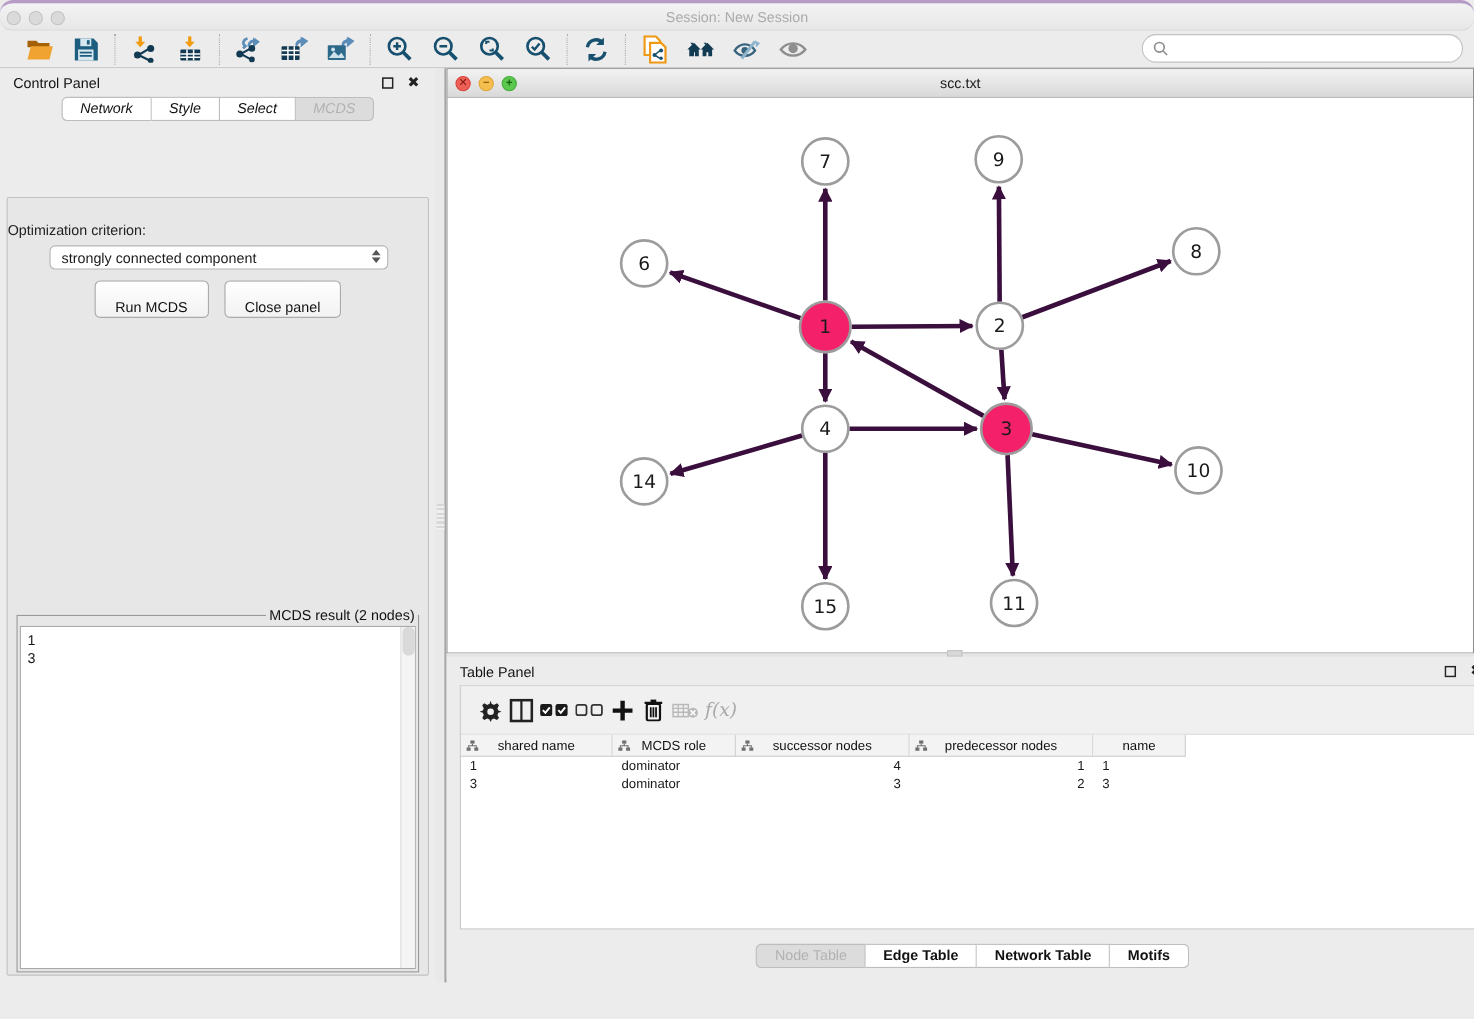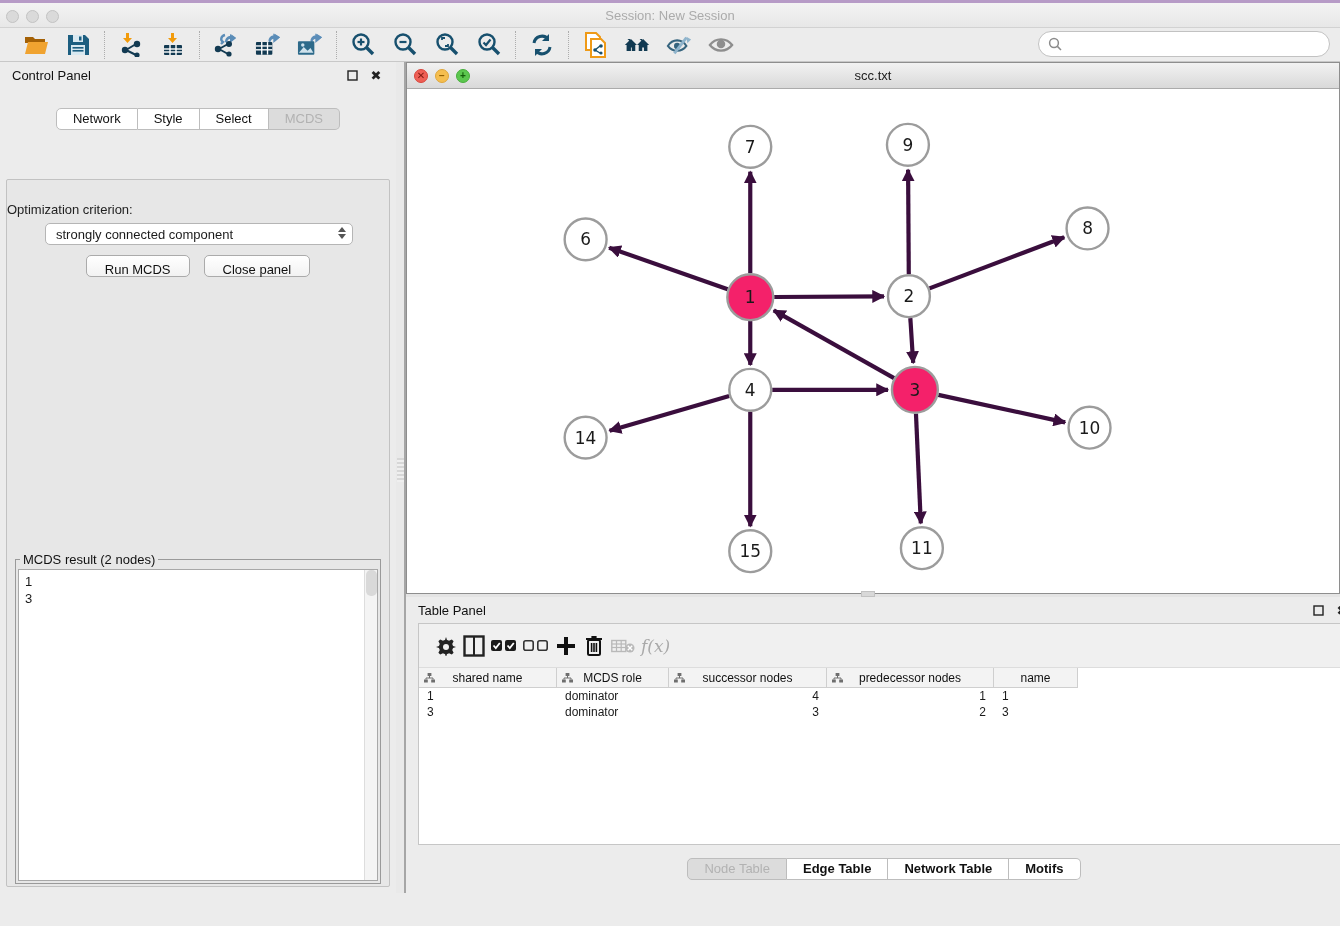--- a/index.html
+++ b/index.html
@@ -24,37 +24,37 @@
 
   
   .control-panel { position:absolute; left:0; top:62px; width:396px; height:831px; background:#ECECEC; }
   .v-divider { position:absolute; left:396px; top:62px; width:10px; height:831px; background:#E9E9E9; border-right:2px solid #A6A6A6; }
   .v-handle { position:absolute; left:1px; top:396px; width:7px; height:24px; background:repeating-linear-gradient(#D7D7D7,#D7D7D7 2px,#EFEFEF 2px,#EFEFEF 4px); }
 
   .panel-head { height:26px; display:flex; align-items:center; padding:0 12px; font-size:13px; color:#111; }
   .panel-head .spacer { flex:1; }
   .ph-btn { width:16px; height:16px; margin-left:8px; display:flex; align-items:center; justify-content:center; cursor:pointer; font-weight:bold; color:#222; font-size:13px; }
 
-  .cp-tabs { display:flex; justify-content:center; position:relative; z-index:2; margin-top:20px; }
+  .cp-tabs { display:flex; justify-content:center; position:relative; z-index:2; margin-top:0;font-style:italic; }
   .tab { height:22px; padding:0 16px; background:#fff; border:1px solid #BDBDBD; border-left:none; font-size:13px; line-height:20px; cursor:pointer; color:#111; }
   .tab:first-child { border-left:1px solid #BDBDBD; border-radius:5px 0 0 5px; }
   .tab:last-child { border-radius:0 5px 5px 0; }
   .tab.active { background:#DCDCDC; color:#B2B2B2; }
   .cp-content { position:absolute; left:6px; right:6px; top:117px; bottom:6px; background:#E7E7E7; border:1px solid #C2C2C2; border-radius:2px; }
   .opt-label { text-align:left; margin-top:22px; font-size:13px; color:#222; }
   .select { position:absolute; left:38px; right:36px; top:43px; height:22px; background:#fff; border:1px solid #B5B5B5; border-radius:5px; font-size:13px; display:flex; align-items:center; padding-left:10px; cursor:pointer; }
   .select .arrows { position:absolute; right:6px; top:3px; display:flex; flex-direction:column; gap:2px; }
   .select .arrows i { width:0; height:0; border-left:4px solid transparent; border-right:4px solid transparent; }
   .select .arrows i.up { border-bottom:5px solid #555; }
   .select .arrows i.down { border-top:5px solid #555; }
   .cp-buttons { position:absolute; left:0; right:0; top:75px; display:flex; justify-content:center; gap:14px; }
-  .btn { height:22px; padding:6px 18px; background:linear-gradient(#FFFFFF,#F2F2F2); border:1px solid #ABABAB; border-radius:5px; font-size:13px; cursor:pointer; color:#111; }
+  .btn { height:22px; padding:16px 18px; background:linear-gradient(#FFFFFF,#F2F2F2); border:1px solid #ABABAB; border-radius:5px; font-size:13px; cursor:pointer; color:#111; }
 
   fieldset.result { position:absolute; left:8px; right:8px; top:372px; bottom:2px; border:1px solid #9A9A9A; padding:2px; background:#E7E7E7; }
-  fieldset.result legend { font-size:13px; padding:0 3px; margin-left:2px; color:#111; }
+  fieldset.result legend { font-size:13px; padding:0 3px; margin-left:2px; color:#111;text-align:right; }
   .result-area { position:relative; width:100%; height:100%; background:#fff; border:1px solid #A8A8A8; }
   .result-text { font-size:13px; font-family:"Liberation Sans","DejaVu Sans",sans-serif; padding:3px 6px; line-height:17px; white-space:pre; }
   .result-scroll { position:absolute; right:0; top:0; width:13px; height:100%; background:#F4F4F4; border-left:1px solid #DDD; }
   .result-scroll .thumb { position:absolute; top:0; left:1px; width:11px; height:26px; background:#D9D9D9; border-radius:5px; }
 
   
   .net-window { position:absolute; left:406px; top:62px; width:934px; height:532px; background:#fff; border:1px solid #8E8E8E; }
   .net-title { height:26px; background:linear-gradient(#F2F2F2,#D9D9D9); border-bottom:1px solid #ABABAB; position:relative; }
   .nt-lights { position:absolute; left:7px; top:6px; display:flex; gap:7px; }
   .nt-lights .b { width:14px; height:14px; border-radius:50%; display:flex; align-items:center; justify-content:center; font-size:10px; font-weight:bold; line-height:1; cursor:pointer; }
@@ -88,21 +88,21 @@
   .statusbar { position:absolute; left:0; top:893px; width:100%; height:33px; background:#ECECEC; border-top:1px solid #C6C6C6; }
   .sb-left { position:absolute; left:14px; top:5px; width:27px; height:23px; background:#FDFDFD; border:1px solid #ACACAC; border-radius:3px; display:flex; align-items:center; justify-content:center; cursor:pointer; }
   .sb-mem { position:absolute; right:10px; top:5px; height:24px; padding:0 10px; background:linear-gradient(#FFF,#F1F1F1); border:1px solid #ACACAC; border-radius:4px; display:flex; align-items:center; gap:6px; font-size:12px; cursor:pointer; }
   .mem-dot { width:12px; height:12px; border-radius:50%; background:#2EA43C; }
 </style>
 </head>
 <body>
 
 <div class="app">
 
-  <div class="titlebar" style="border-top-color: rgb(183, 155, 199);">
+  <div class="titlebar" style="border-top-color: rgb(183, 155, 199); border-radius: 12px;">
     <div class="traffic">
       <div class="tl"></div>
       <div class="tl"></div>
       <div class="tl"></div>
     </div>
     <div class="win-title">Session: New Session</div>
   </div>
 
   <div class="toolbar">
     <div class="tb-group">

